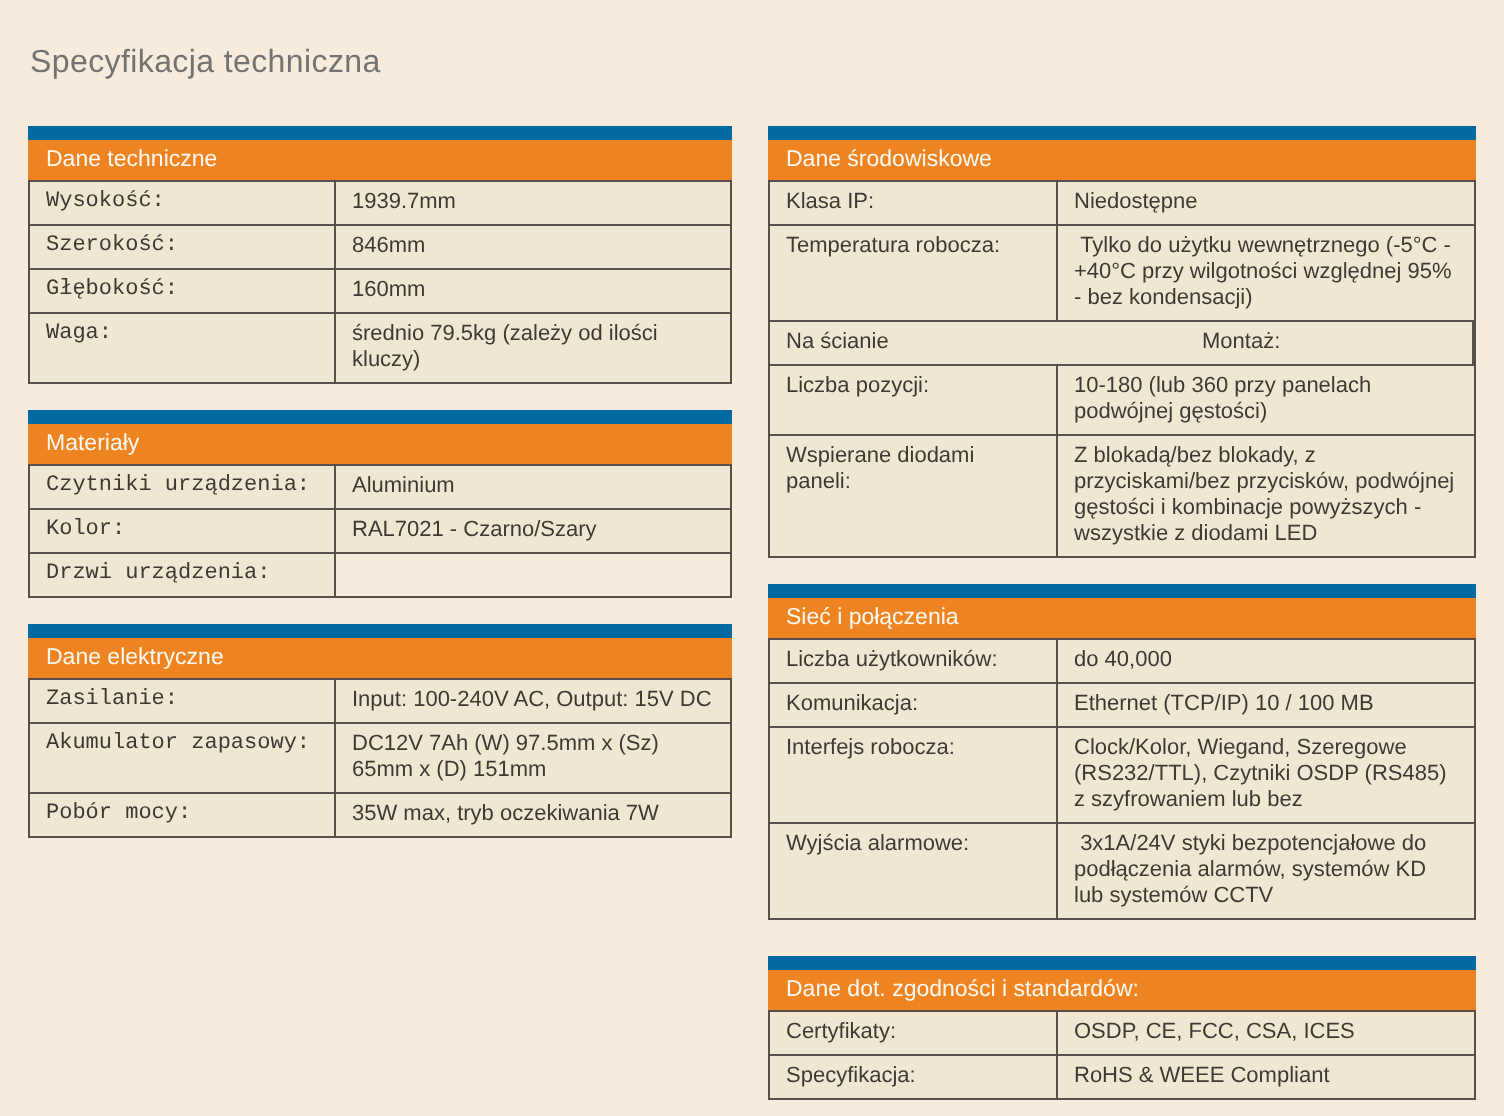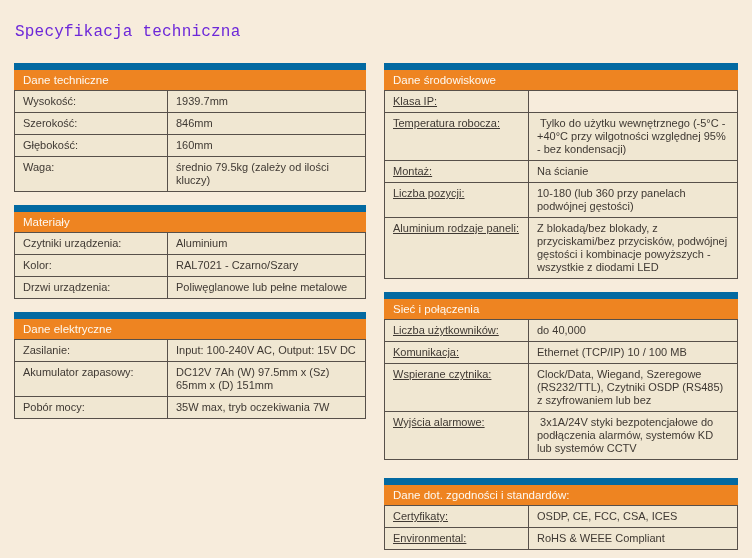--- a/index.html
+++ b/index.html
@@ -17,24 +17,23 @@
     height: 558px;
     overflow: hidden;
     background: var(--page-bg);
     font-family: "Liberation Sans", "DejaVu Sans", sans-serif;
     color: var(--body-text);
   }
   .page { padding: 14px; }
   h1.page-title {
     font-size: 16px;
     font-weight: normal;
-    color: #6d28d9;
+    color: #737373;
     margin: 9px 0 22px 1px;
     letter-spacing: 0.2px;
-    font-family: Liberation Mono, monospace;
   }
   .columns { display: flex; gap: 18px; align-items: flex-start; }
   .column.left  { width: 352px; flex: 0 0 352px; }
   .column.right { width: 354px; flex: 0 0 354px; }
   .spec-table { margin-bottom: 13px; }
   .table-header {
     background: var(--accent);
     color: var(--header-text);
     font-size: 11.5px;
     line-height: 14px;
@@ -44,22 +43,22 @@
   .table-body { border: 1px solid var(--border); }
   .table-row { display: flex; }
   .table-row + .table-row { border-top: 1px solid var(--border); }
   .cell {
     background: var(--cell-bg);
     font-size: 11px;
     line-height: 13px;
     padding: 4px 8px;
   }
   .cell.label { flex: 0 0 auto; border-right: 1px solid var(--border); }
-  .column.left  .cell.label { width: 153px; }
-  .column.right .cell.label { width: 144px; text-decoration: underline; }
+  .column.left  .cell.label { width: 153px; font-family: Liberation Mono, monospace; }
+  .column.right .cell.label { width: 144px; }
   .cell.value { flex: 1 1 auto; white-space: pre-wrap; }
   
   .column.right .spec-table:nth-of-type(3) { margin-top: 18px; }
 </style>
 </head>
 <body>
 
 <div class="page">
   <h1 class="page-title">Specyfikacja techniczna</h1>
   <div class="columns">
@@ -91,21 +90,20 @@
             <div class="table-row">
               <div class="cell label">Czytniki urządzenia:</div>
               <div class="cell value">Aluminium</div>
             </div>
             <div class="table-row">
               <div class="cell label">Kolor:</div>
               <div class="cell value">RAL7021 - Czarno/Szary</div>
             </div>
             <div class="table-row">
               <div class="cell label">Drzwi urządzenia:</div>
-              <div class="cell value">Poliwęglanowe lub pełne metalowe</div>
             </div>
           </div>
         </section>
         <section class="spec-table">
           <div class="table-header">Dane elektryczne</div>
           <div class="table-body">
             <div class="table-row">
               <div class="cell label">Zasilanie:</div>
               <div class="cell value">Input: 100-240V AC, Output: 15V DC</div>
             </div>
@@ -119,68 +117,69 @@
             </div>
           </div>
         </section>
       </div>
     <div class="column right" id="col-right">
         <section class="spec-table">
           <div class="table-header">Dane środowiskowe</div>
           <div class="table-body">
             <div class="table-row">
               <div class="cell label">Klasa IP:</div>
+              <div class="cell value">Niedostępne</div>
             </div>
             <div class="table-row">
               <div class="cell label">Temperatura robocza:</div>
               <div class="cell value"> Tylko do użytku wewnętrznego (-5°C - +40°C przy wilgotności względnej 95% - bez kondensacji)</div>
             </div>
             <div class="table-row">
+              <div class="cell value">Na ścianie</div>
               <div class="cell label">Montaż:</div>
-              <div class="cell value">Na ścianie</div>
             </div>
             <div class="table-row">
               <div class="cell label">Liczba pozycji:</div>
               <div class="cell value">10-180 (lub 360 przy panelach podwójnej gęstości)</div>
             </div>
             <div class="table-row">
-              <div class="cell label">Aluminium rodzaje paneli:</div>
+              <div class="cell label">Wspierane diodami paneli:</div>
               <div class="cell value">Z blokadą/bez blokady, z przyciskami/bez przycisków, podwójnej gęstości i kombinacje powyższych - wszystkie z diodami LED</div>
             </div>
           </div>
         </section>
         <section class="spec-table">
           <div class="table-header">Sieć i połączenia</div>
           <div class="table-body">
             <div class="table-row">
               <div class="cell label">Liczba użytkowników:</div>
               <div class="cell value">do 40,000</div>
             </div>
             <div class="table-row">
               <div class="cell label">Komunikacja:</div>
               <div class="cell value">Ethernet (TCP/IP) 10 / 100 MB</div>
             </div>
             <div class="table-row">
-              <div class="cell label">Wspierane czytnika:</div>
-              <div class="cell value">Clock/Data, Wiegand, Szeregowe (RS232/TTL), Czytniki OSDP (RS485) z szyfrowaniem lub bez</div>
+              <div class="cell label">Interfejs robocza:</div>
+              <div class="cell value">Clock/Kolor, Wiegand, Szeregowe (RS232/TTL), Czytniki OSDP (RS485) z szyfrowaniem lub bez</div>
             </div>
             <div class="table-row">
               <div class="cell label">Wyjścia alarmowe:</div>
               <div class="cell value"> 3x1A/24V styki bezpotencjałowe do podłączenia alarmów, systemów KD lub systemów CCTV</div>
             </div>
           </div>
         </section>
         <section class="spec-table">
           <div class="table-header">Dane dot. zgodności i standardów:</div>
           <div class="table-body">
             <div class="table-row">
               <div class="cell label">Certyfikaty:</div>
               <div class="cell value">OSDP, CE, FCC, CSA, ICES</div>
             </div>
             <div class="table-row">
-              <div class="cell label">Environmental:</div>
+              <div class="cell label">Specyfikacja:</div>
               <div class="cell value">RoHS &amp; WEEE Compliant</div>
             </div>
           </div>
         </section>
       </div>
   </div>
 </div>
 
 </body></html>

